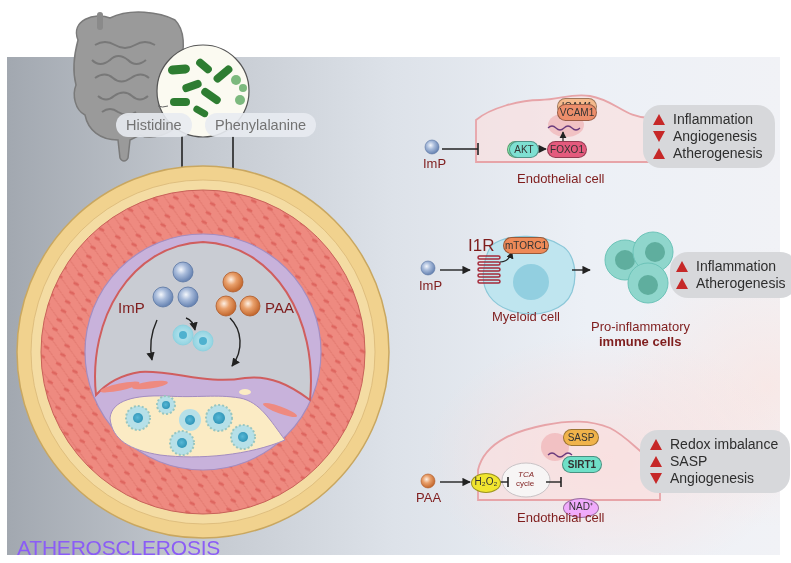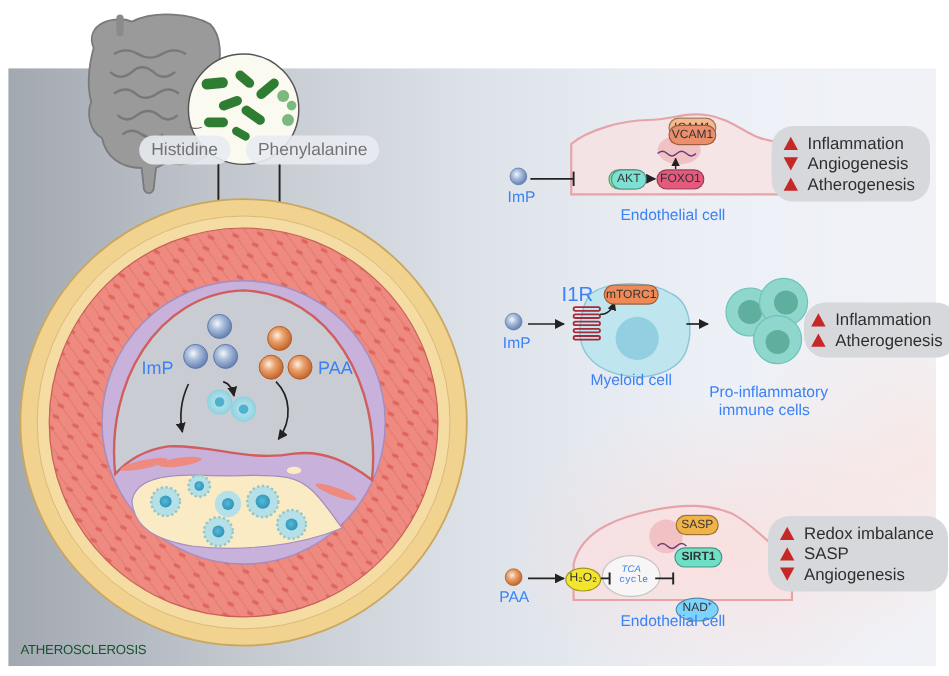--- a/index.html
+++ b/index.html
@@ -7,28 +7,28 @@
          font-family:"Liberation Sans", sans-serif; color:#2b2b2b; }
   .panel { position:absolute; left:7px; top:57px; width:773px; height:498px;
            background: linear-gradient(90deg, #a2a8b0 0%, #c4c9d0 25%, #dde2e9 50%, #ecf0f6 75%, #f1f2f6 100%);
            overflow:hidden; }
   .panel::after { content:""; position:absolute; inset:0;
            background: radial-gradient(ellipse 260px 180px at 600px 400px, rgba(255,215,210,0.55), rgba(255,215,210,0) 70%),
                        radial-gradient(ellipse 220px 200px at 760px 330px, rgba(253,224,218,0.55), rgba(253,224,218,0) 70%); }
   svg.main { position:absolute; left:0; top:0; width:791px; height:563px; }
   .pill-label { position:absolute; font-size:14.5px; color:#737373; background:rgba(232,235,241,0.9);
                 border-radius:14px; padding:4px 10px; }
-  .lbl { position:absolute; font-size:13px; color:#3b82f6; white-space:nowrap; }
+  .lbl { position:absolute; font-size:13px; color:#7f1d1d; white-space:nowrap; }
   .effect-box { position:absolute; background:#d7d8db; border-radius:18px; padding:6px 12px 6px 10px; }
   .effect-row { font-size:14px; line-height:17px; color:#2e2e2e; white-space:nowrap; display:flex; align-items:center; }
   .tri { display:inline-block; width:0; height:0; margin-right:8px; border-left:6px solid transparent; border-right:6px solid transparent; }
   .tri.up { border-bottom:11px solid #c62828; }
   .tri.down { border-top:11px solid #c62828; }
   .node { position:absolute; font-size:10px; text-align:center; border-radius:9px; border:1px solid rgba(0,0,0,0.35); line-height:15px; color:#333; }
-  .title { position:absolute; left:17px; top:536px; font-size:11px; color:#14532d; letter-spacing:-0.2px; }
+  .title { position:absolute; left:17px; top:536px; font-size:21px; color:#8b5cf6; letter-spacing:-0.2px; }
 </style>
 </head>
 <body>
 
 <div class="panel"></div>
 
 <svg class="main" viewBox="0 0 791 563">
   <defs>
     <radialGradient id="impG" cx="40%" cy="38%" r="60%">
       <stop offset="0%" stop-color="#f4f7fc"></stop>
@@ -212,37 +212,37 @@
       <span class="tri up"></span>
       <span>Atherogenesis</span>
     </div>
 </div>
 
 <div class="lbl" style="left:419px;top:278px;">ImP</div>
 <div class="lbl" style="left:468px;top:236px;font-size:17px;">I1R</div>
 <div class="node" style="left:503px;top:237px;width:44px;background:#ee8a58;">mTORC1</div>
 <div class="lbl" style="left:492px;top:309px;">Myeloid cell</div>
 <div class="lbl" style="left:591px;top:319px;">Pro-inflammatory</div>
-<div class="lbl" style="left:599px;top:334px;">immune cells</div>
+<div class="lbl" style="left:599px;top:334px;font-weight:bold;">immune cells</div>
 <div class="effect-box" style="left:670px;top:252px;padding-left:6px;">
   <div class="effect-row">
       <span class="tri up"></span>
       <span>Inflammation</span>
     </div>
   <div class="effect-row">
       <span class="tri up"></span>
       <span>Atherogenesis</span>
     </div>
 </div>
 
 <div class="lbl" style="left:416px;top:490px;">PAA</div>
 <div class="node" style="left:471px;top:473px;width:28px;height:18px;border-radius:50%;background:#f1e52f;">H₂O₂</div>
 <div class="lbl" style="left:518px;top:470px;font-size:8px;font-style:italic;">TCA</div>
-<div class="lbl" style="left:516px;top:479px;font-size:8px;font-family:Liberation Mono, monospace;">cycle</div>
-<div class="node" style="left:563px;top:498px;width:34px;height:18px;border-radius:50%;background:#7dd3fc;">NAD⁺</div>
+<div class="lbl" style="left:516px;top:479px;font-size:8px;">cycle</div>
+<div class="node" style="left:563px;top:498px;width:34px;height:18px;border-radius:50%;background:#f0abfc;">NAD⁺</div>
 <div class="node" style="left:562px;top:456px;width:38px;background:#6fe0c8;font-weight:bold;">SIRT1</div>
 <div class="node" style="left:563px;top:429px;width:34px;background:#f0b34a;">SASP</div>
 <div class="lbl" style="left:517px;top:510px;">Endothelial cell</div>
 <div class="effect-box" style="left:640px;top:430px;">
   <div class="effect-row">
       <span class="tri up"></span>
       <span>Redox imbalance</span>
     </div>
   <div class="effect-row">
       <span class="tri up"></span>

